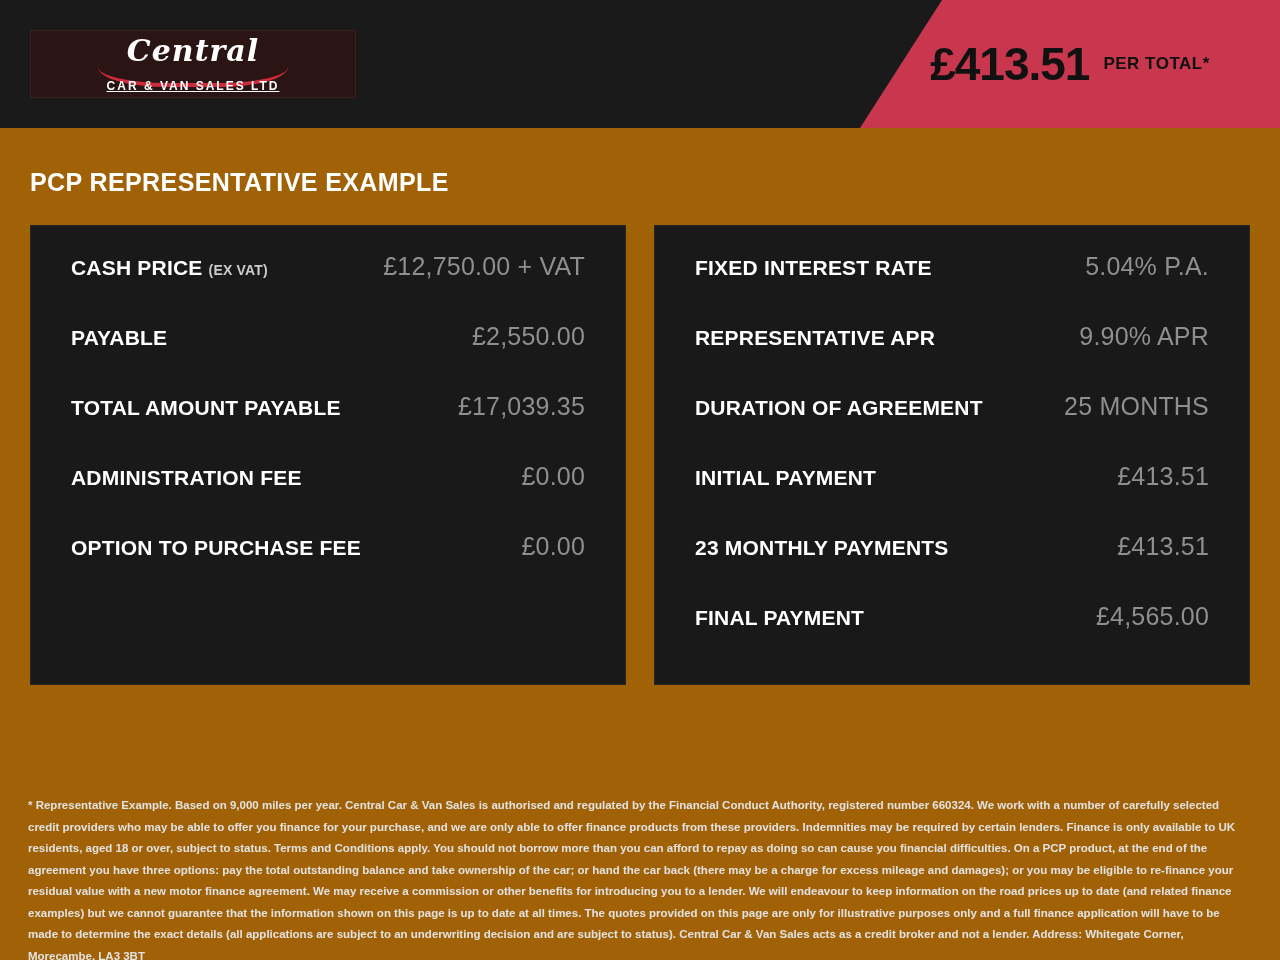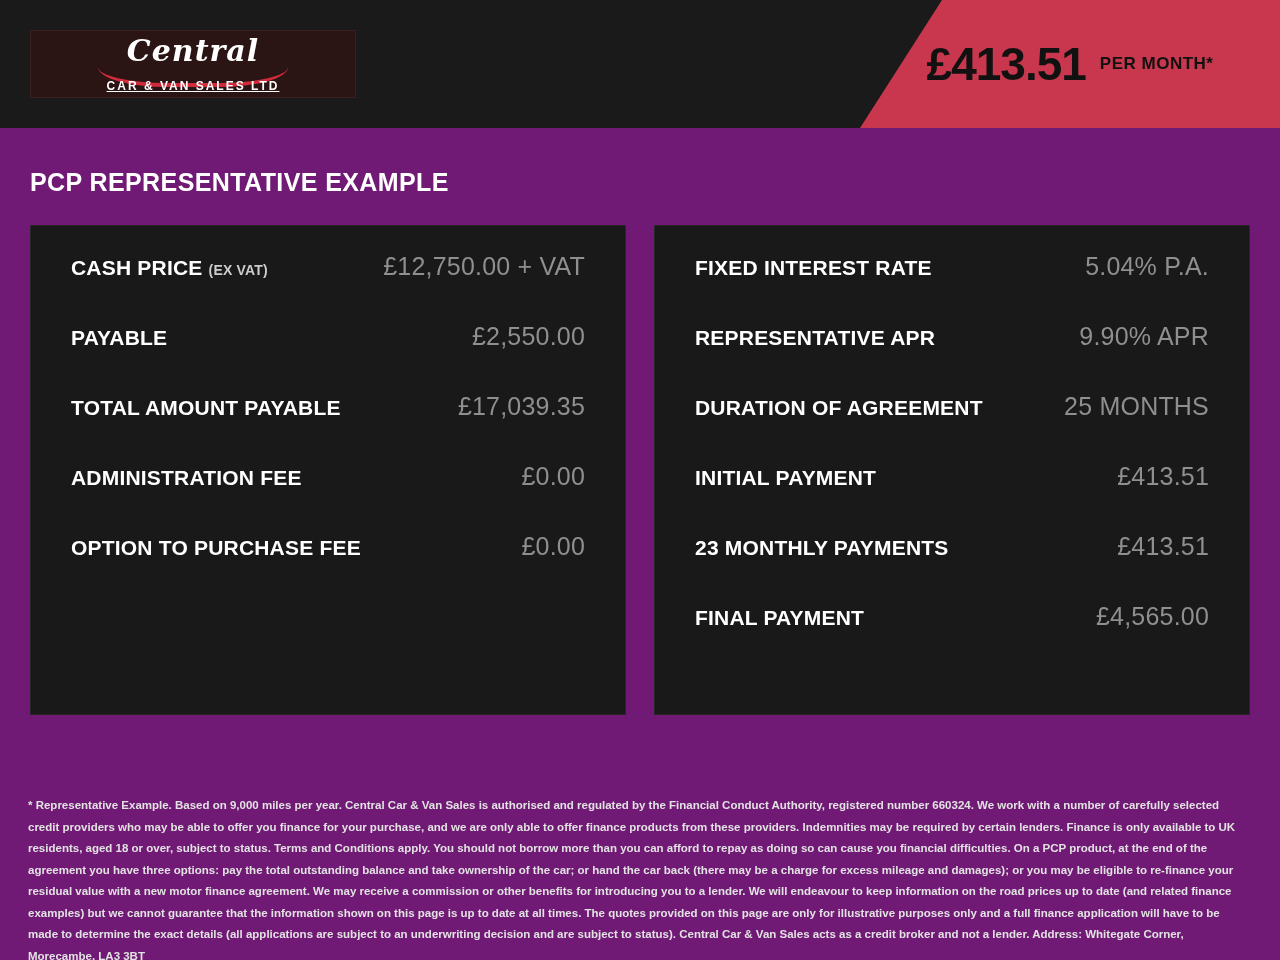--- a/index.html
+++ b/index.html
@@ -2,21 +2,21 @@
 <html><head>
 <meta charset="utf-8">
 <style>
   * { box-sizing: border-box; margin: 0; padding: 0; }
   html, body {
     width: 1280px; height: 960px;
     background: #0d0d0d;
     font-family: "Liberation Sans", sans-serif;
     overflow: hidden;
   }
-  .page { position: relative; width: 1280px; height: 960px; background: #701a75; }
+  .page { position: relative; width: 1280px; height: 960px; background: #a16207; }
 
   
   .header {
     position: relative;
     height: 128px;
     background: #1a1a1a;
     overflow: hidden;
   }
   .logo-box {
     position: absolute;
@@ -78,21 +78,21 @@
   
   .panels {
     display: flex;
     gap: 28px;
     margin: 28px 30px 0 30px;
   }
   .panel {
     flex: 1;
     background: #191919;
     border: 1px solid #262626;
-    padding: 26px 40px 42px 40px;
+    padding: 26px 40px 12px 40px;
   }
   .row {
     display: flex;
     align-items: baseline;
     justify-content: space-between;
     height: 70px;
   }
   .row-label {
     font-size: 21px; font-weight: bold; color: #ffffff;
     letter-spacing: 0.2px;
@@ -128,21 +128,21 @@
   <div class="header">
     <div class="logo-box">
       <div class="logo-inner">
         <div class="logo-script">Central</div>
         <div class="logo-swoosh"></div>
         <div class="logo-sub">CAR &amp; VAN SALES LTD</div>
       </div>
     </div>
     <div class="price-banner">
       <span class="price-amount">£413.51</span>
-      <span class="price-per">PER MONTH*</span>
+      <span class="price-per">PER TOTAL*</span>
     </div>
   </div>
 
   <h1 class="section-title">PCP REPRESENTATIVE EXAMPLE</h1>
 
   <div class="panels">
 
     <div class="panel">
       <div class="row">
         <div class="row-label"><span>CASH PRICE</span><span class="sub">(EX VAT)</span></div>

